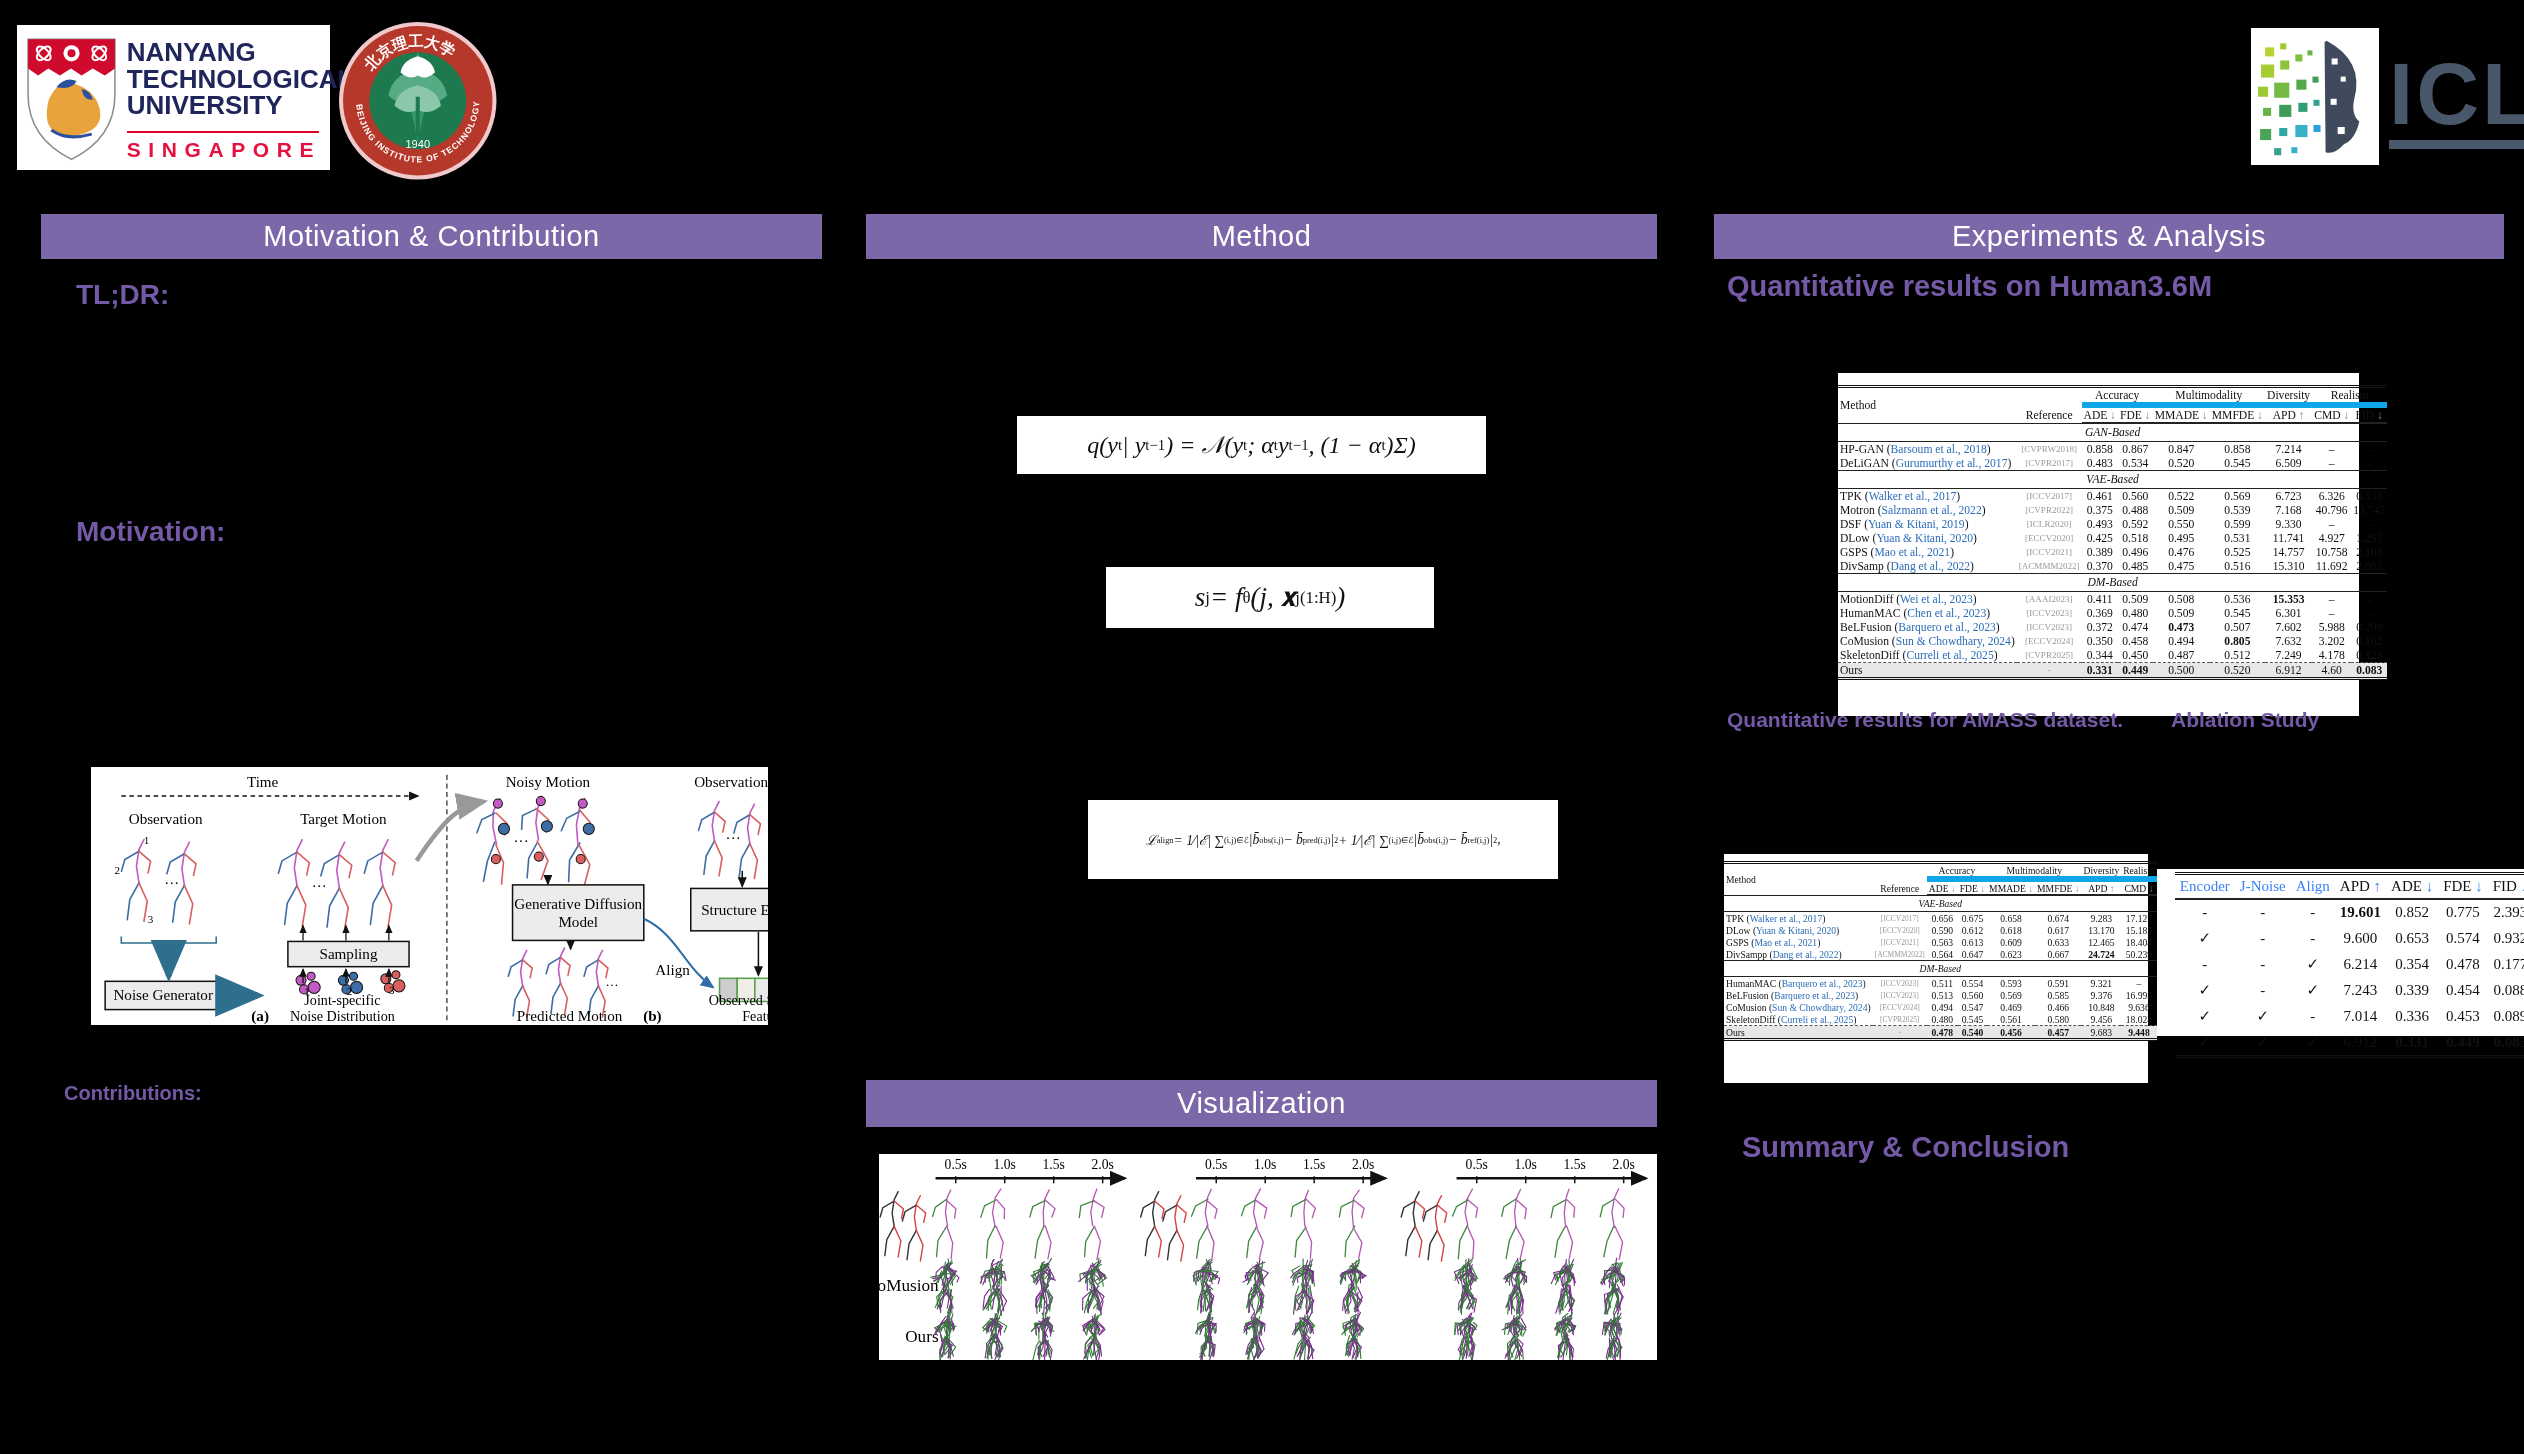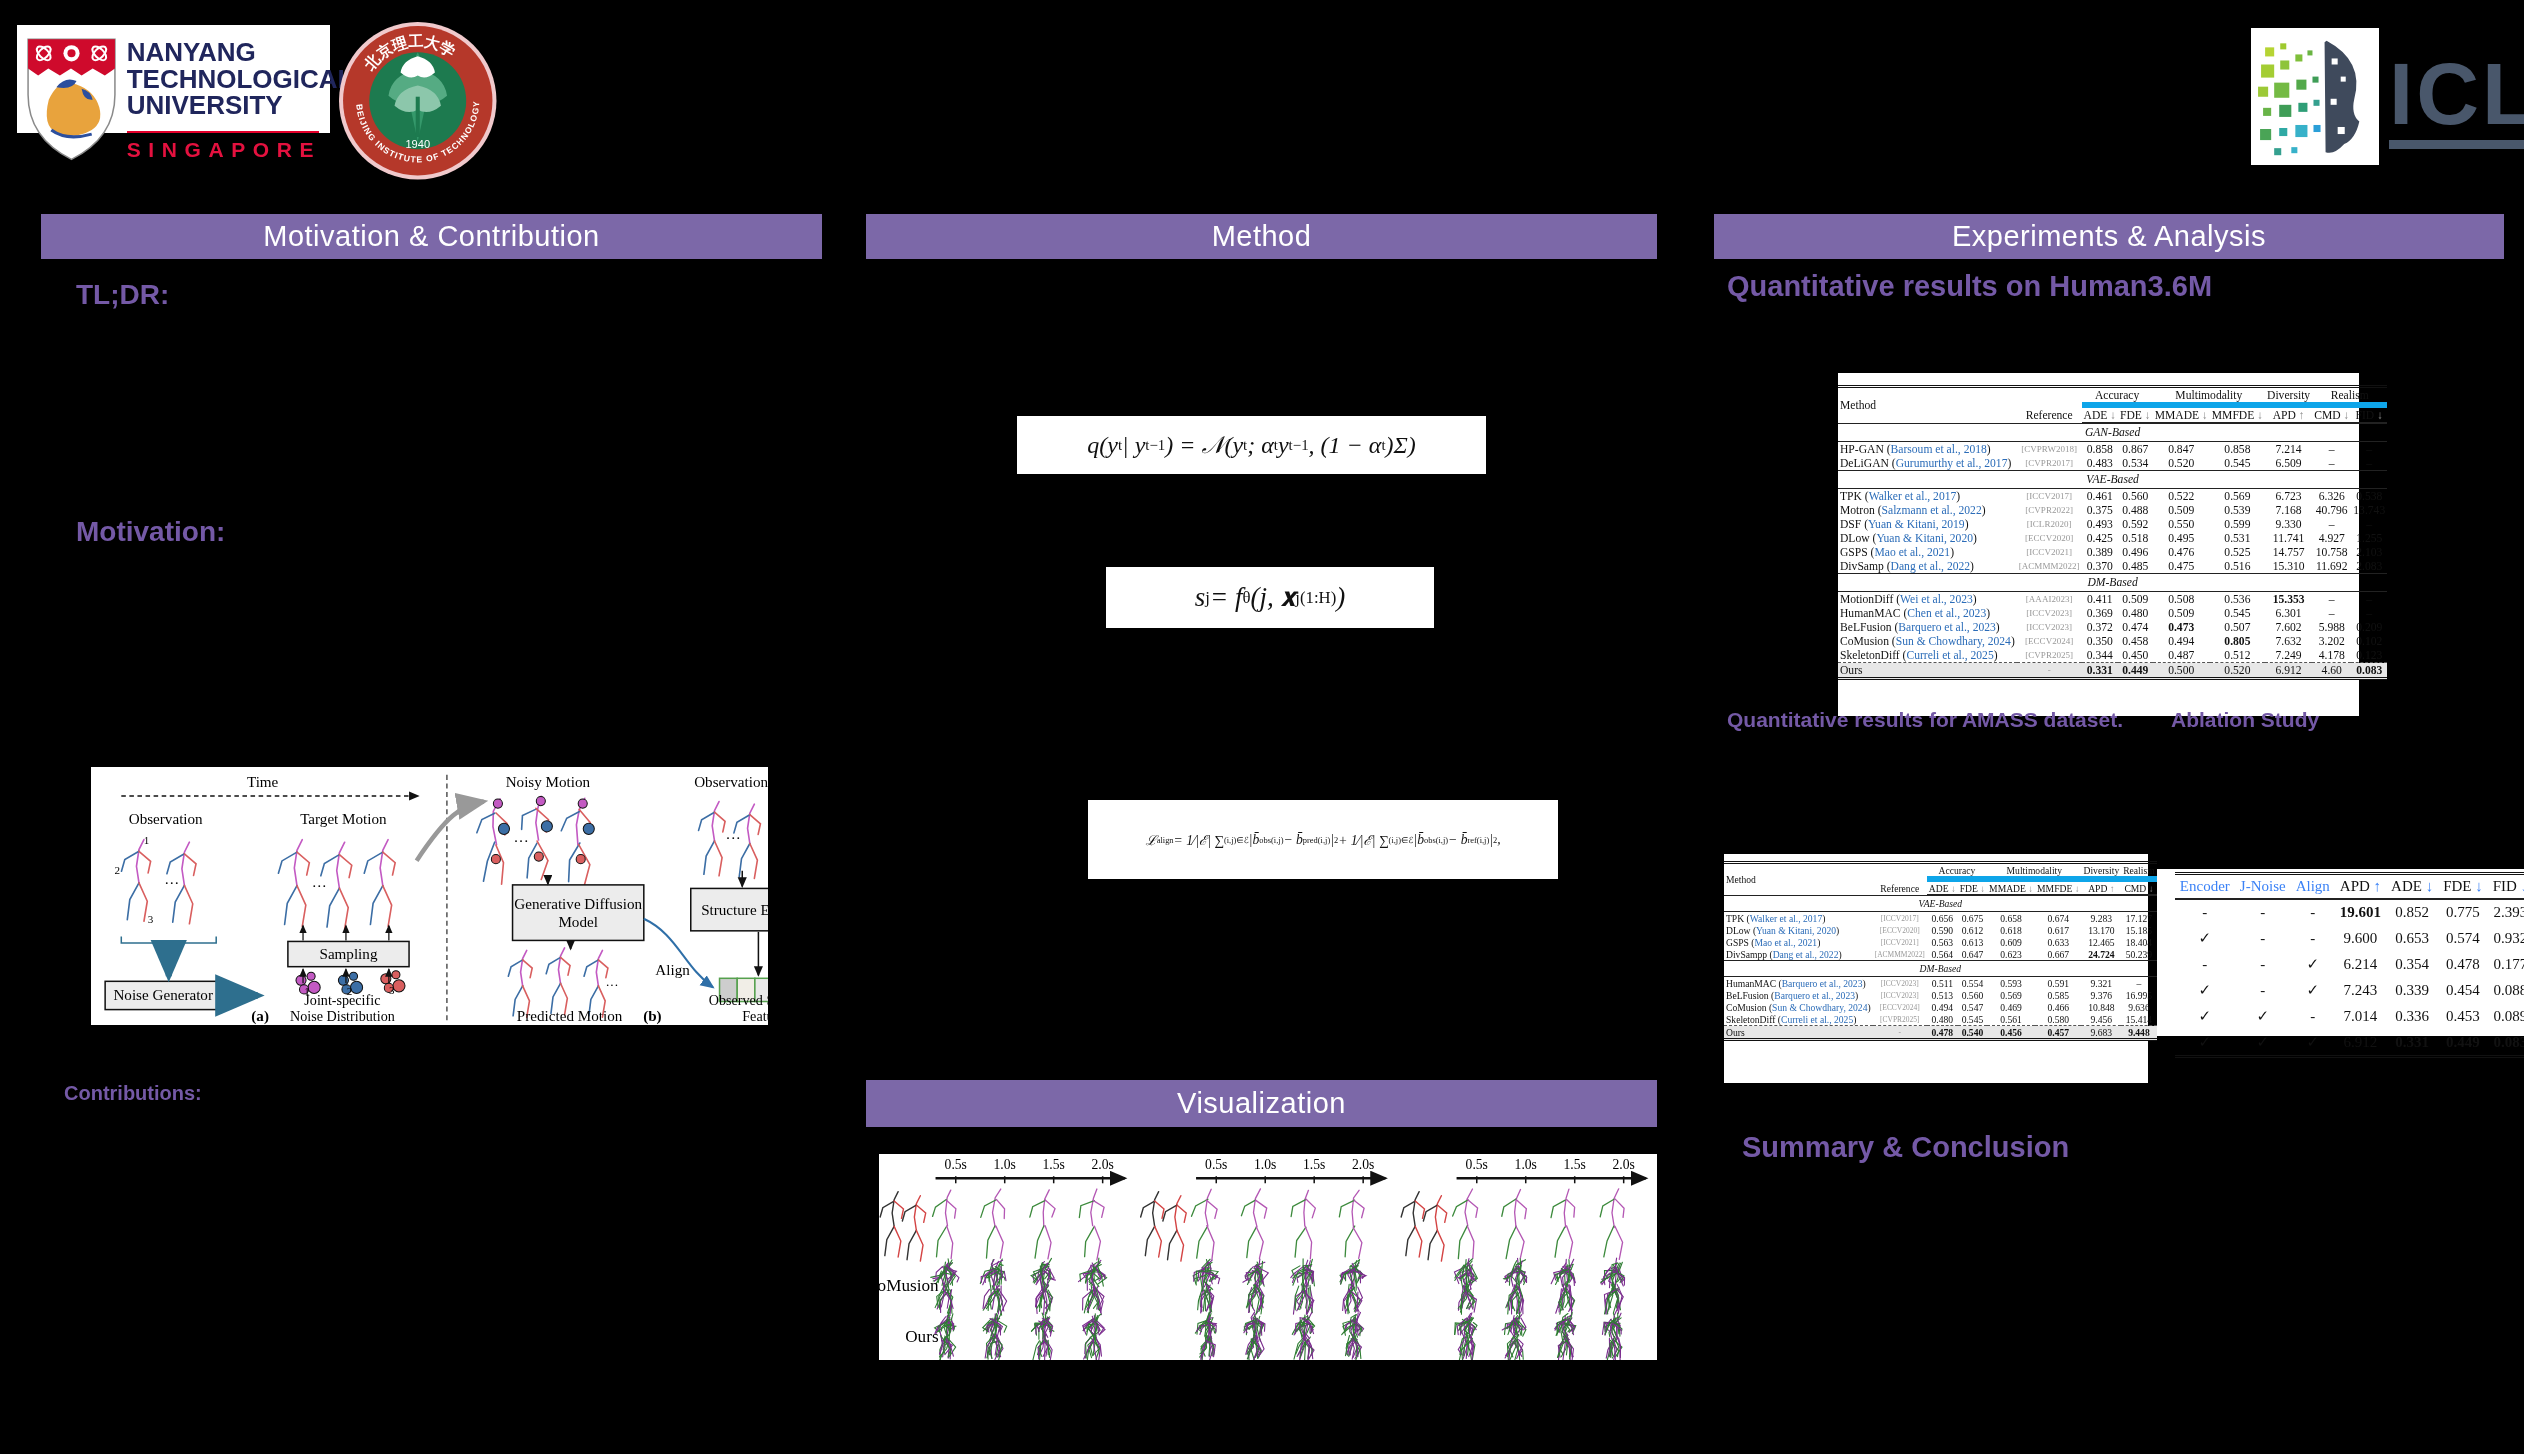--- a/index.html
+++ b/index.html
@@ -35,21 +35,21 @@
   
   .ntu-text{color:#20265c;font-weight:bold;line-height:1.02;}
   .iclr-word{color:#49576b;font-weight:bold;border-bottom:9px solid #49576b;line-height:1.05;
              letter-spacing:3px;display:inline-block;padding-bottom:1px;}
   svg text{font-family:"Liberation Serif",serif;}
   svg .sans{font-family:"Liberation Sans",sans-serif;}
 </style>
 </head>
 <body>
 
-<div class="abs whitebox" style="left:16.7px;top:25px;width:313px;height:108px;">
+<div class="abs whitebox" style="left:16.7px;top:25px;width:313px;height:145px;">
   <svg class="abs" style="left:4px;top:4px;" width="101" height="137" viewBox="0 0 200 271">
     <path d="M14,20 h172 v110 q0,85 -86,128 q-86,-43 -86,-128 Z" fill="#ffffff" stroke="#8a8a8a" stroke-width="3"></path>
     <path d="M14,20 h172 v58 l-20,14 l-24,-14 l-22,14 l-21,-14 l-22,14 l-23,-14 l-20,14 l-20,-14 Z" fill="#cf0a2c"></path>
     <ellipse cx="45" cy="48" rx="17" ry="9" fill="none" stroke="#ffffff" stroke-width="4" transform="rotate(45 45 48)"></ellipse>
     <ellipse cx="45" cy="48" rx="17" ry="9" fill="none" stroke="#ffffff" stroke-width="4" transform="rotate(-45 45 48)"></ellipse>
     <circle cx="100" cy="48" r="16" fill="#ffffff"></circle>
       <circle cx="100" cy="48" r="8" fill="#cf0a2c"></circle>
     <ellipse cx="155" cy="48" rx="17" ry="9" fill="none" stroke="#ffffff" stroke-width="4" transform="rotate(45 155 48)"></ellipse>
     <ellipse cx="155" cy="48" rx="17" ry="9" fill="none" stroke="#ffffff" stroke-width="4" transform="rotate(-45 155 48)"></ellipse>
     <path d="M55,140 q20,-45 55,-30 q35,12 45,45 q8,30 -15,45 q-35,20 -70,5 q-28,-14 -15,-65 Z" fill="#e8a33d"></path>
@@ -1582,21 +1582,21 @@
             <td>9.636</td>
           </tr>
           <tr>
             <td class="mcell">SkeletonDiff (<span class="cite">Curreli et al., 2025</span>)</td>
             <td class="ref">[CVPR2025]</td>
             <td>0.480</td>
             <td>0.545</td>
             <td>0.561</td>
             <td>0.580</td>
             <td>9.456</td>
-            <td>15.414</td>
+            <td>18.024</td>
           </tr>
           <tr class="ours">
             <td class="mcell">Ours</td>
             <td class="ref">-</td>
             <td><b>0.478</b></td>
             <td><b>0.540</b></td>
             <td><b>0.456</b></td>
             <td><b>0.457</b></td>
             <td>9.683</td>
             <td><b>9.448</b></td>

